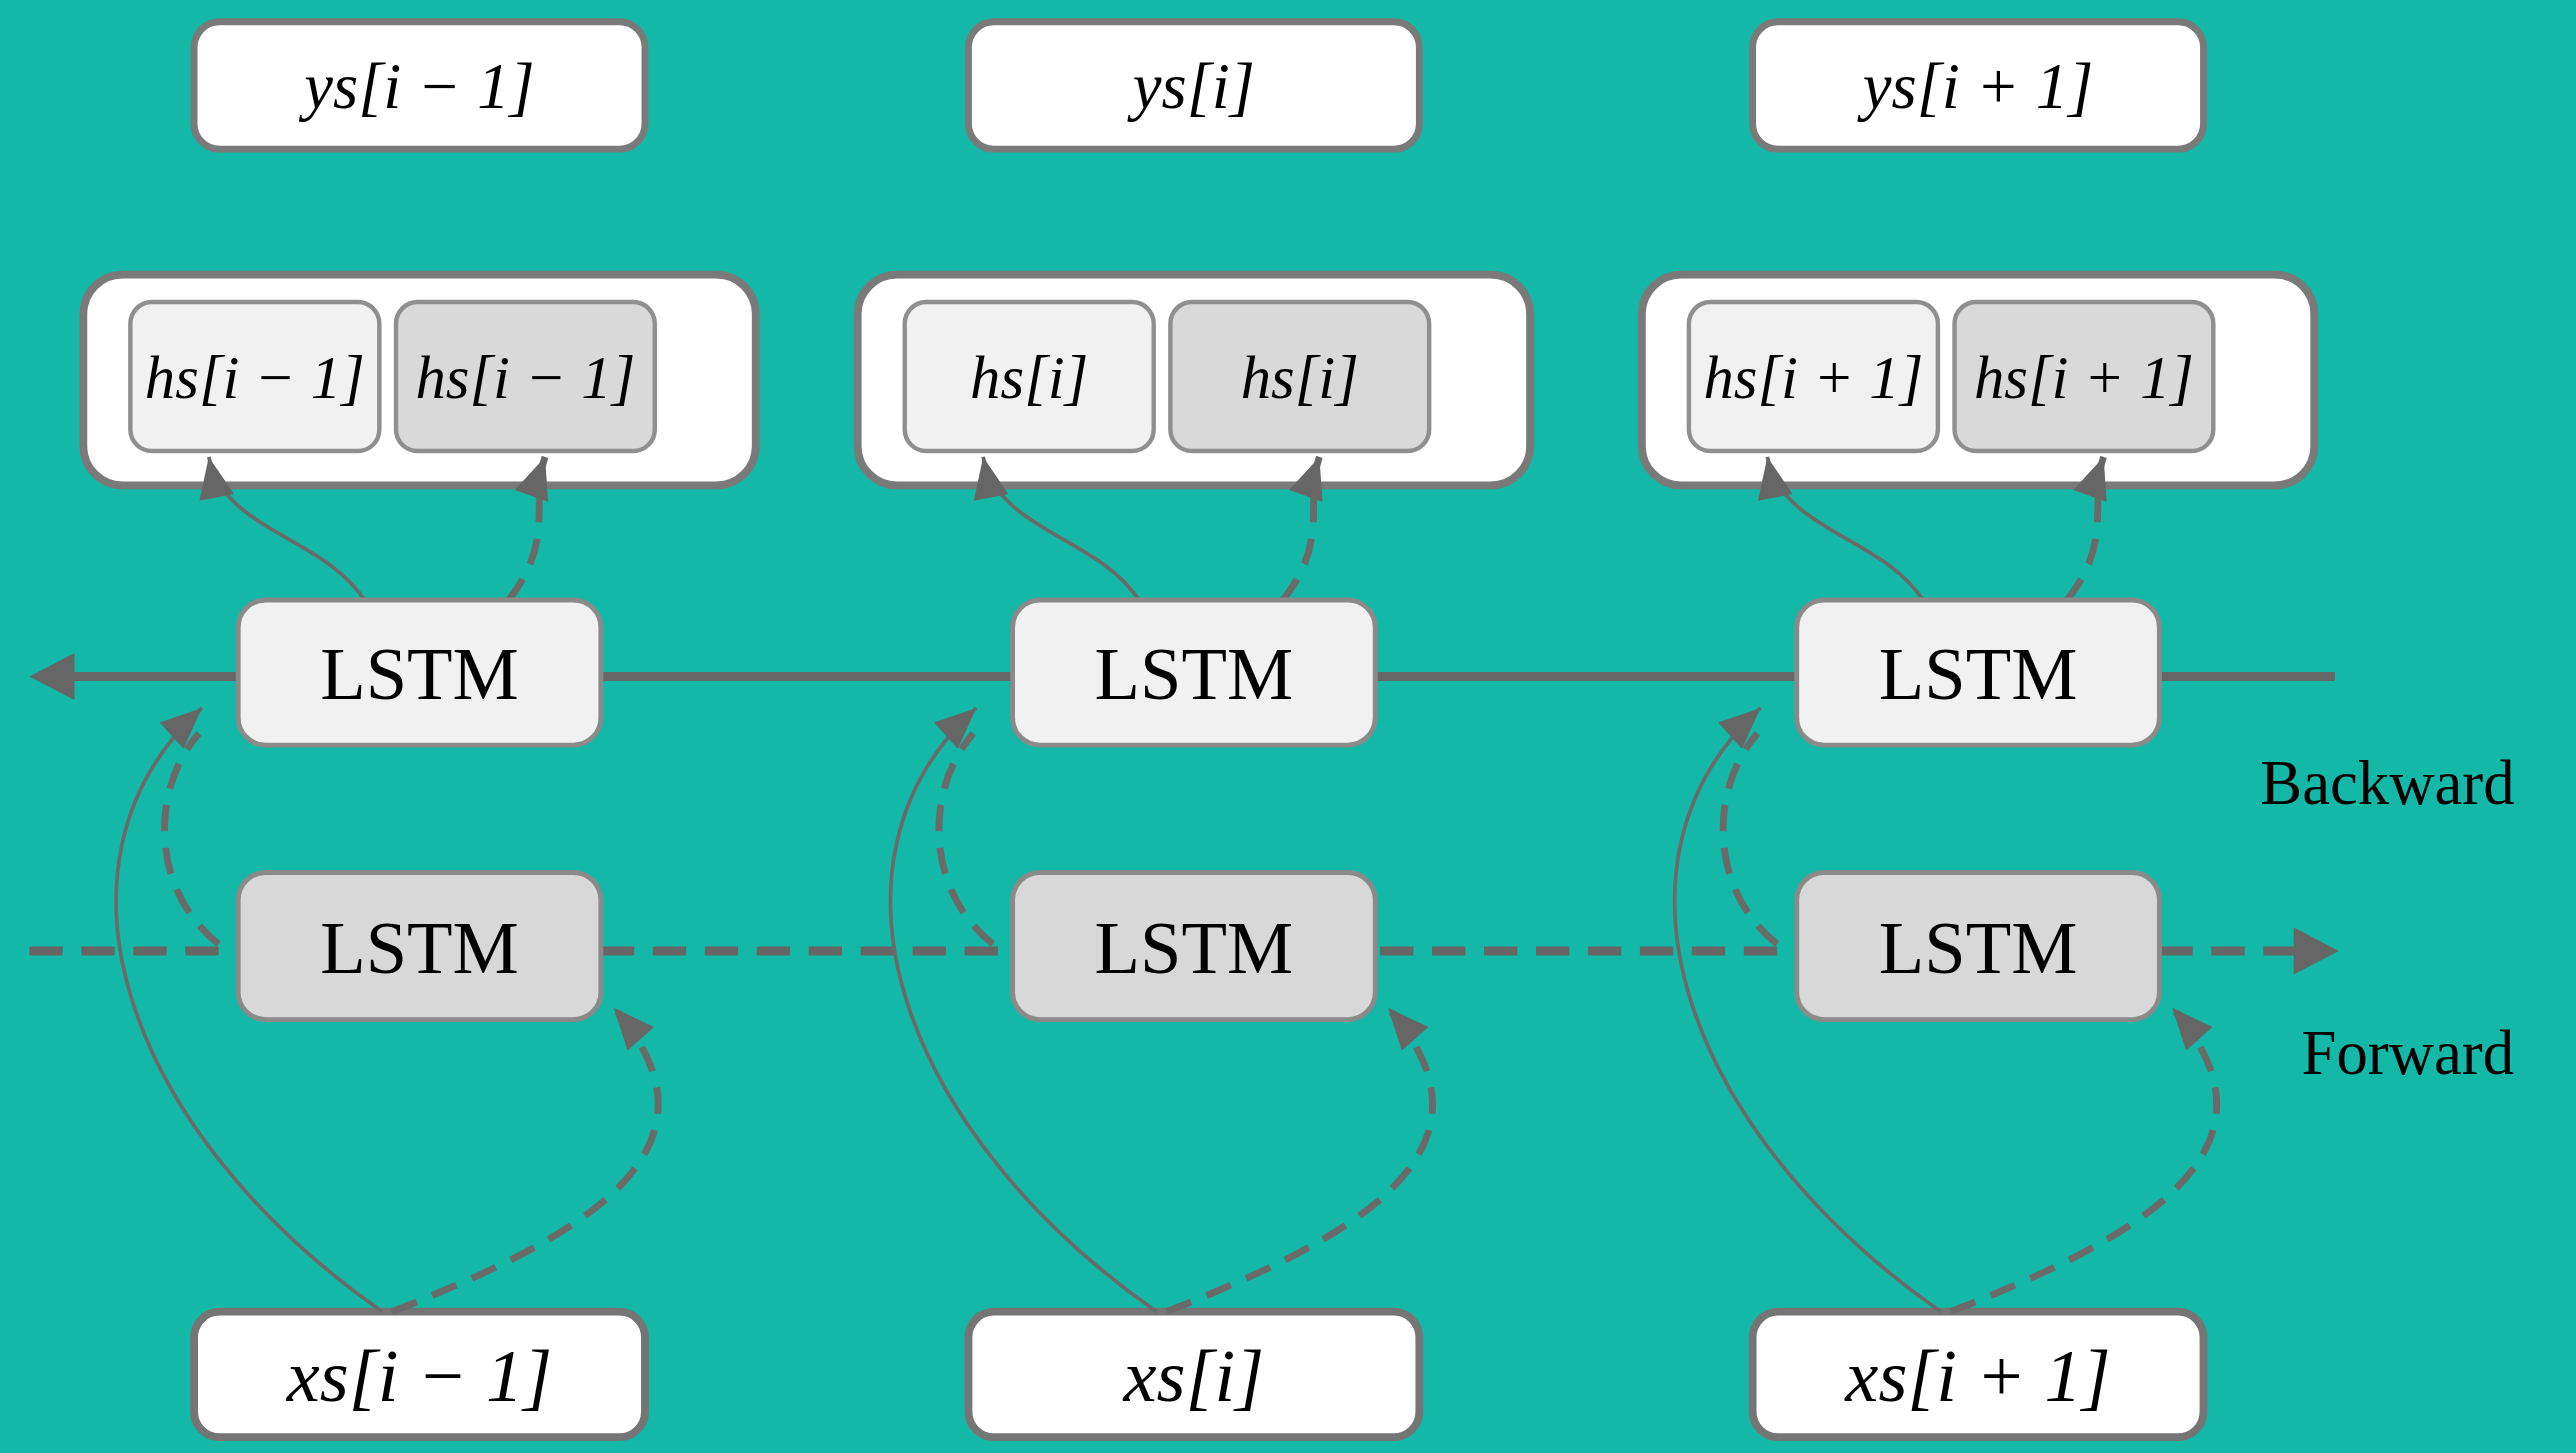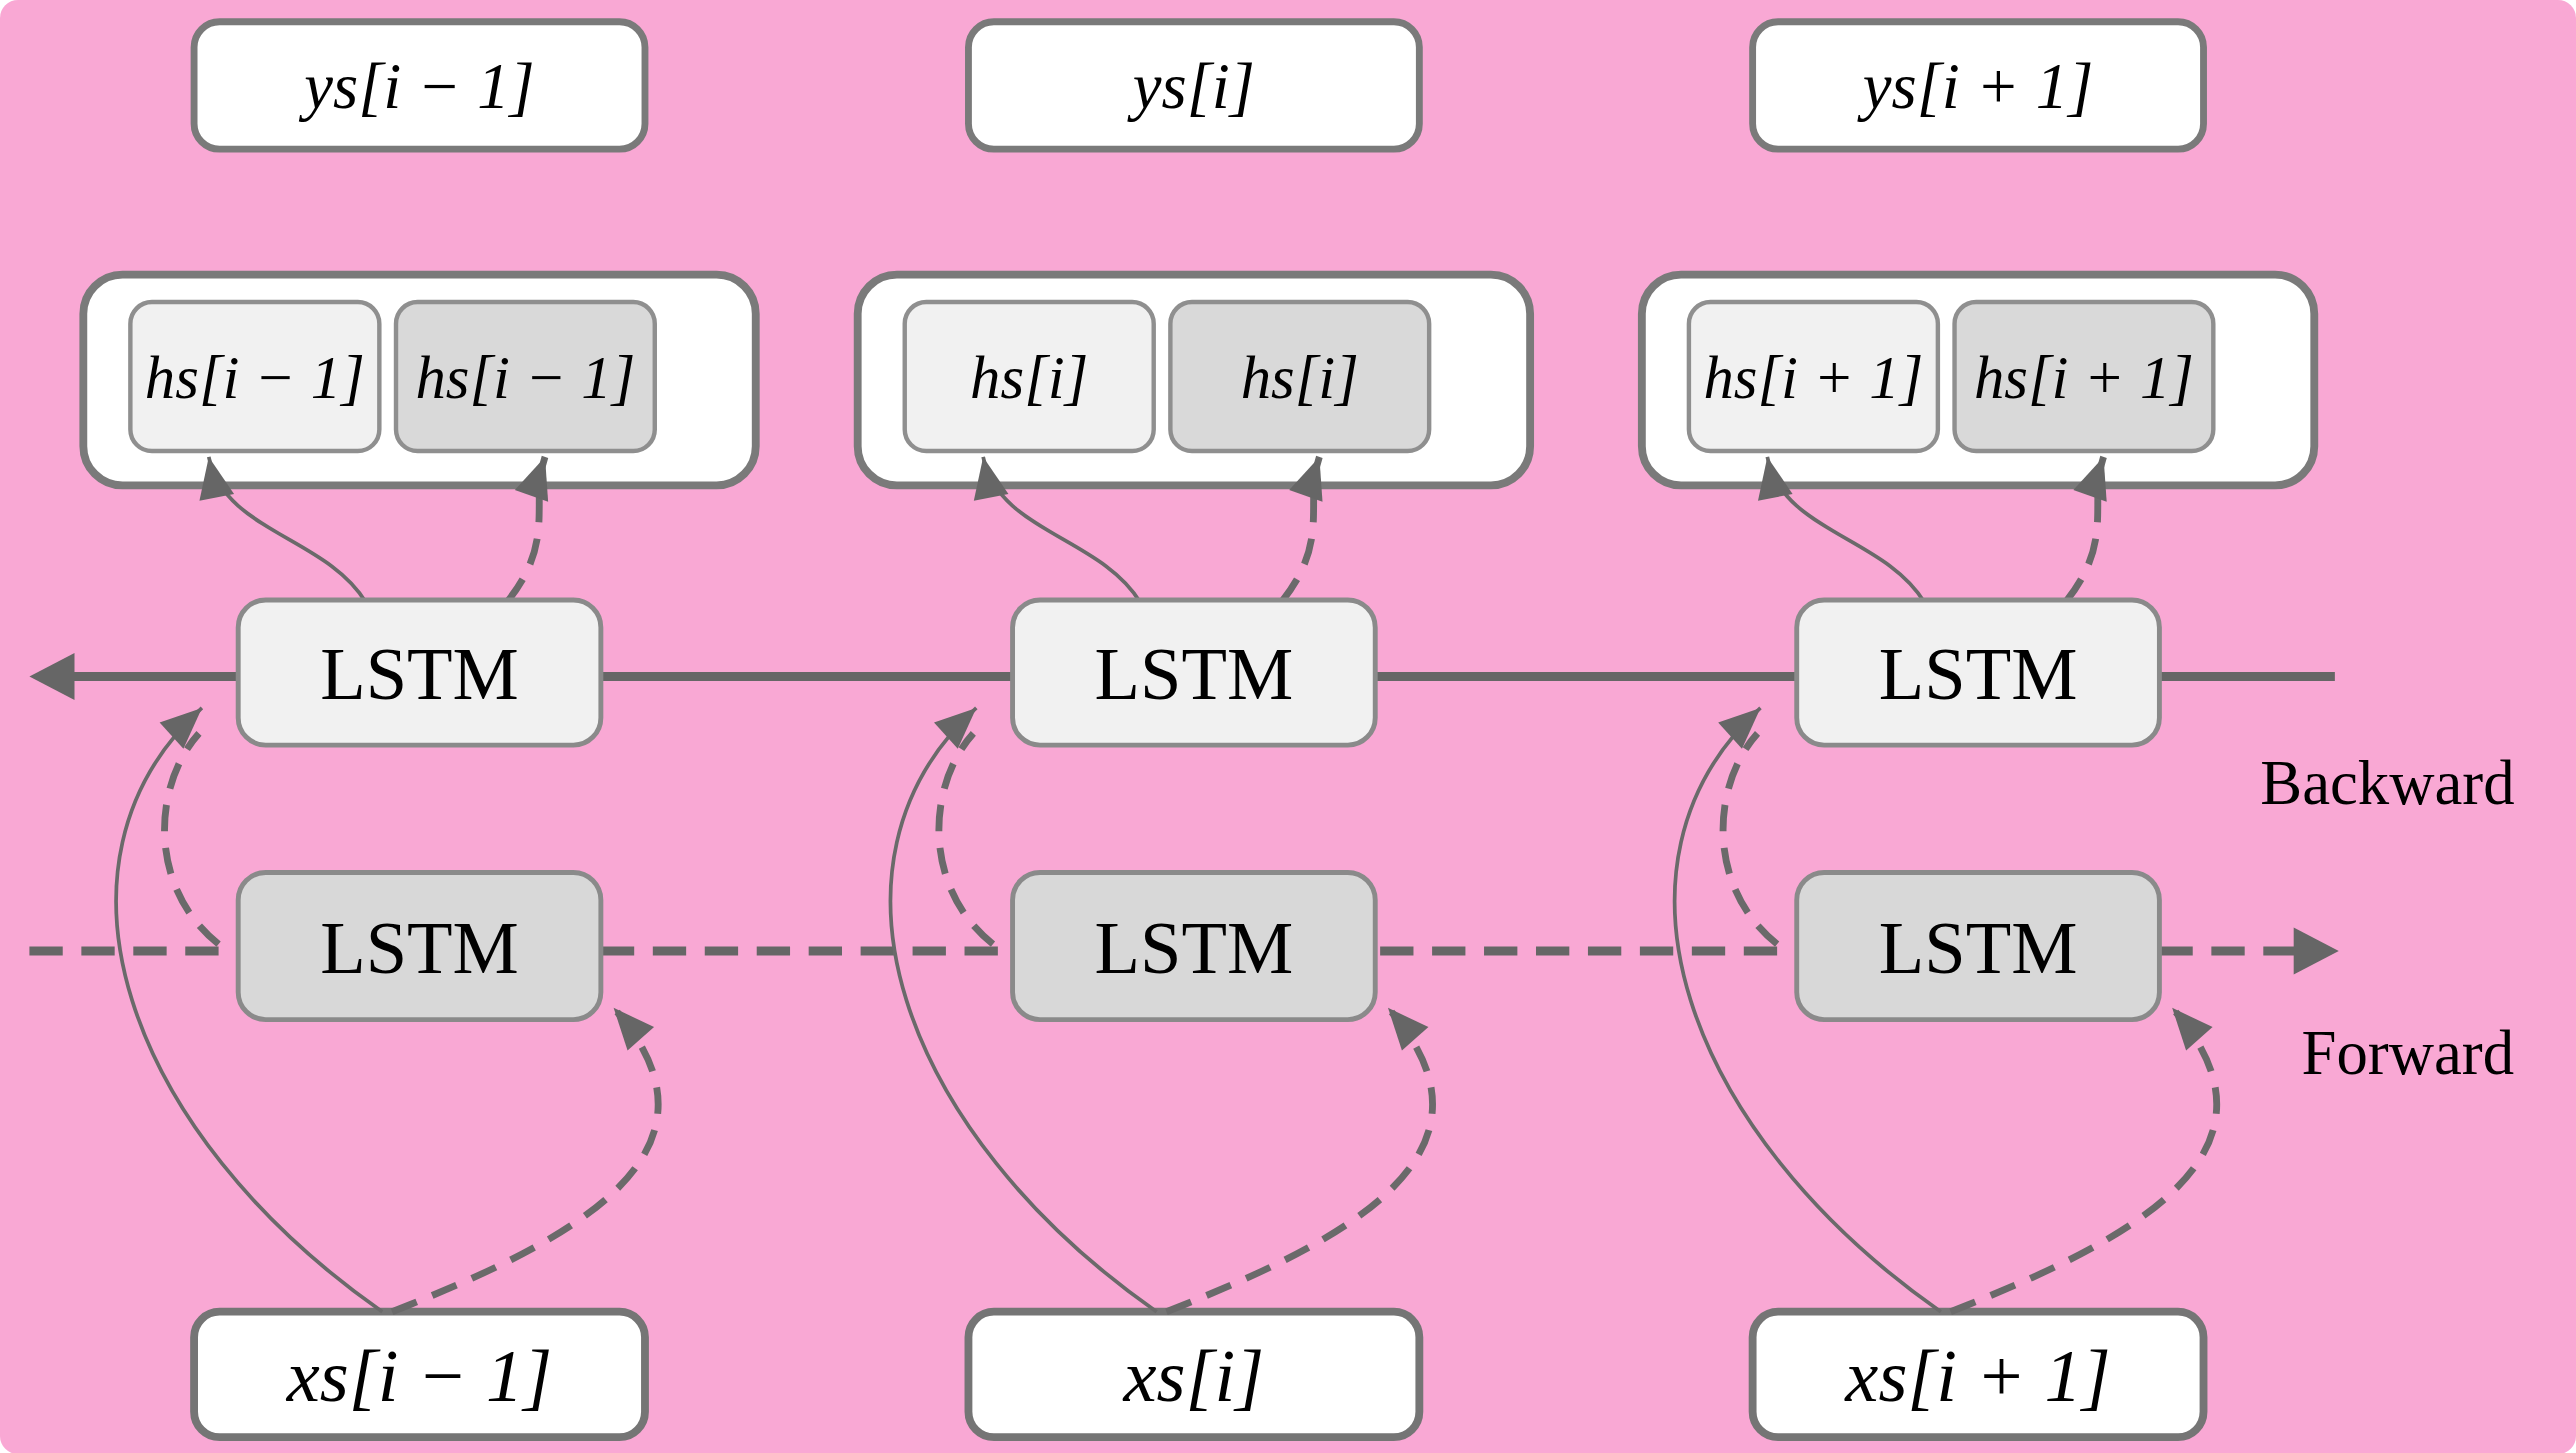--- a/index.html
+++ b/index.html
@@ -4,23 +4,22 @@
 <style>
   html, body {
     margin: 0;
     padding: 0;
     background: #ffffff;
   }
   .stage {
     position: relative;
     width: 2576px;
     height: 1454px;
-    background: #f9a8d4;
+    background: #14b8a6;
     overflow: hidden;
-    border-radius: 18px;
   }
   svg { display: block; }
 
   
   .io-box        { fill: #ffffff; stroke: #757575; stroke-width: 8; }
   .ys-box        { fill: #ffffff; stroke: #7a7a7a; stroke-width: 7; }
   .hs-container  { fill: #ffffff; stroke: #7a7a7a; stroke-width: 8; }
   .hs-light      { fill: #f1f1f1; stroke: #8f8f8f; stroke-width: 4.5; }
   .hs-dark       { fill: #d9d9d9; stroke: #8f8f8f; stroke-width: 4.5; }
   .lstm-light    { fill: #f1f1f1; stroke: #8a8a8a; stroke-width: 5; }

